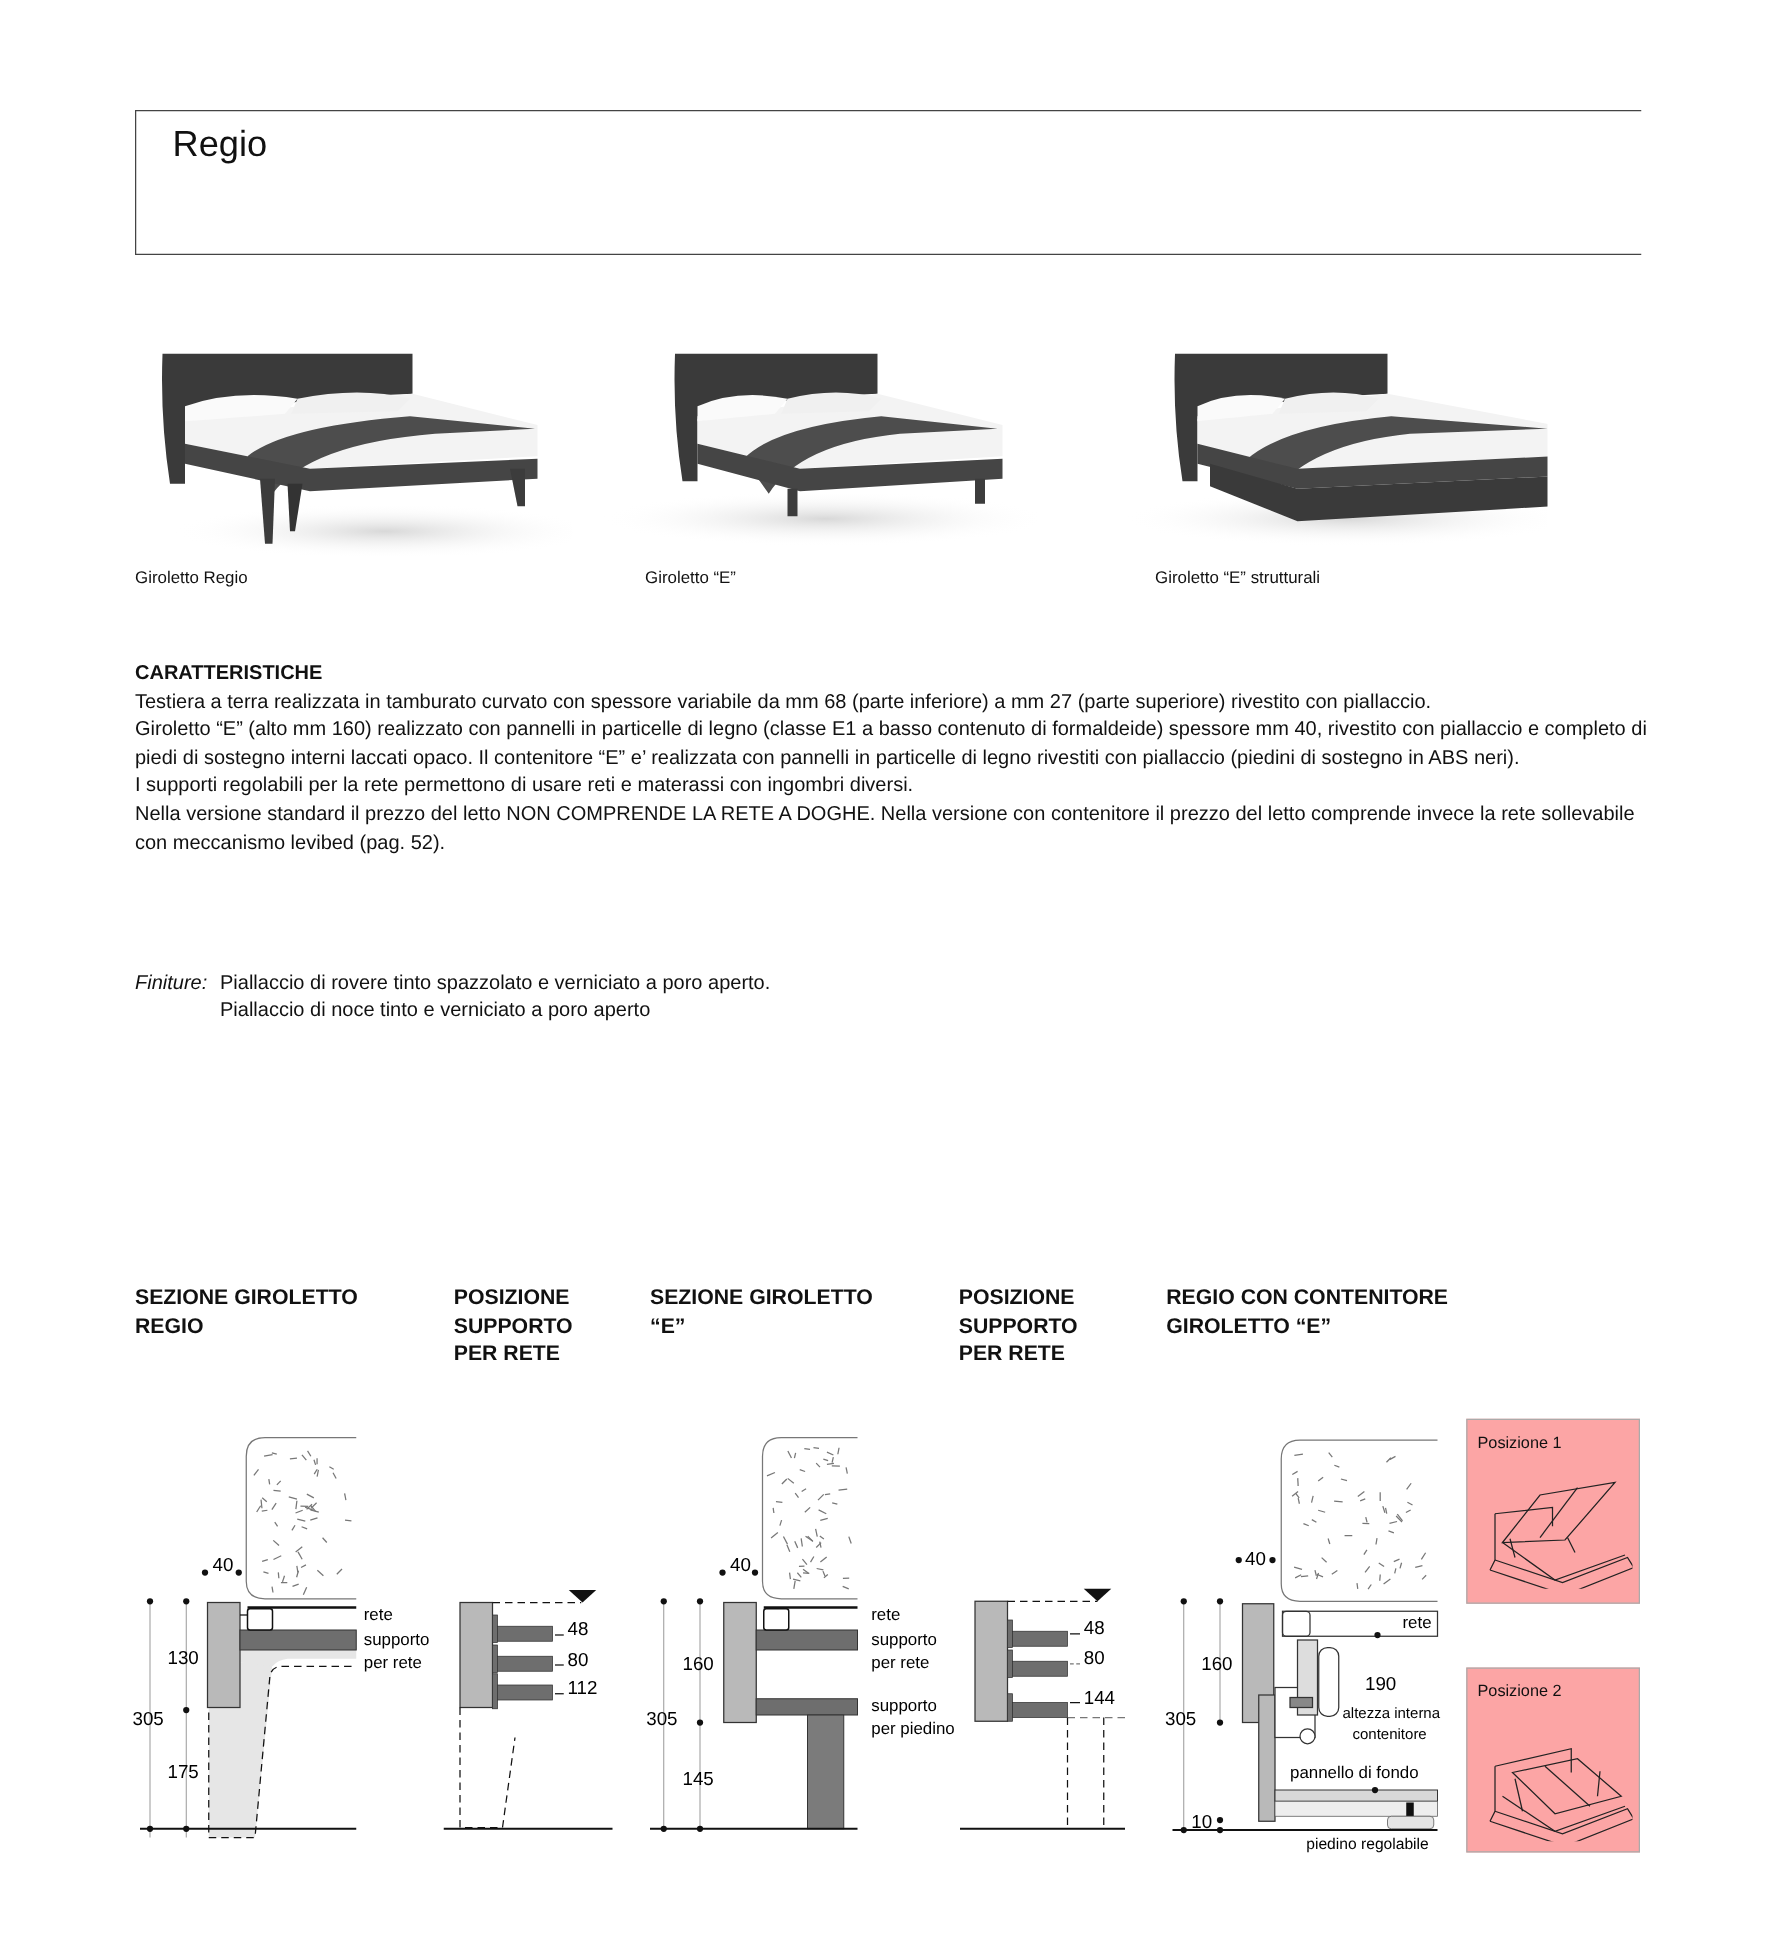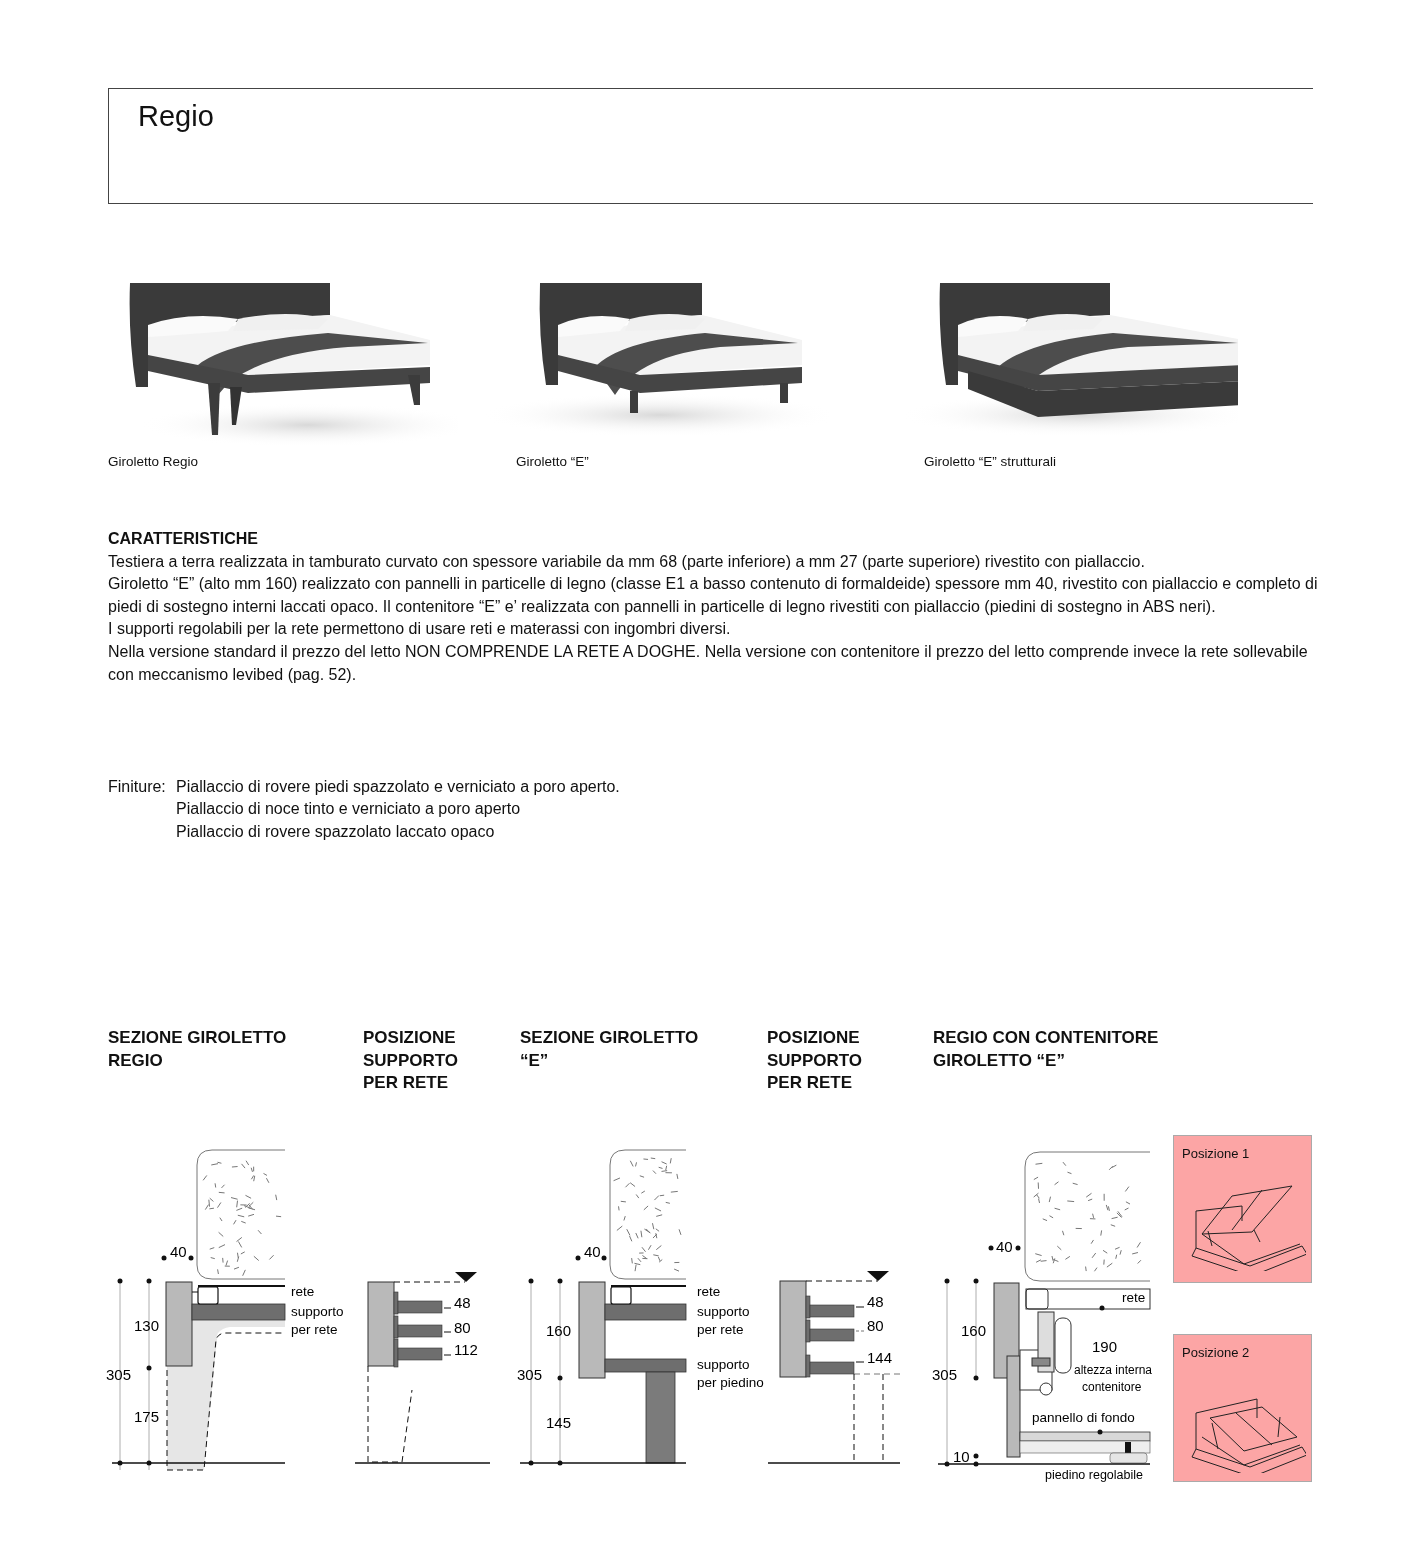--- a/index.html
+++ b/index.html
@@ -10,21 +10,21 @@
                 border-top: 1.5px solid #444; border-bottom: 1.5px solid #444; border-left: 1.5px solid #444; }
   .title { left: 138px; top: 100px; font-size: 29px; font-weight: normal; margin: 0; }
   .photo { top: 275px; width: 350px; height: 170px; }
   .caption { top: 454px; font-size: 13.5px; }
   .text-block { left: 108px; top: 528px; width: 1210px; font-size: 16px; line-height: 22.6px; }
   .text-block p { margin: 0; }
   .text-block .h { font-weight: bold; }
   .text-block .b { font-weight: normal; }
   .finish { left: 108px; top: 776px; font-size: 16px; line-height: 22.4px; }
   .finish .row { display: flex; }
-  .finish .lbl { width: 68px; }
+  .finish .lbl { width: 68px; font-style: italic; }
   .sec-title { top: 1027px; font-size: 17px; font-weight: bold; line-height: 22.5px; }
   .diagram { position: absolute; }
   .dim { font-size: 15px; }
   .lab { font-size: 13.5px; }
   .pos-box { position: absolute; border: 1px solid #aaa; background: #fca5a5; }
   .pos-box .pl { position: absolute; left: 8px; top: 10px; font-size: 13px; }
   .mat-pattern line { stroke: #777; stroke-width: 1; }
 </style>
 </head>
 <body>
@@ -82,29 +82,25 @@
   <p class="h">CARATTERISTICHE</p>
   <p>Testiera a terra realizzata in tamburato curvato con spessore variabile da mm 68 (parte inferiore) a mm 27 (parte superiore) rivestito con piallaccio.</p>
   <p>Giroletto “E” (alto mm 160) realizzato con pannelli in particelle di legno (classe E1 a basso contenuto di formaldeide) spessore mm 40, rivestito con piallaccio e completo di piedi di sostegno interni laccati opaco. Il contenitore “E” e’ realizzata con pannelli in particelle di legno rivestiti con piallaccio (piedini di sostegno in ABS neri).</p>
   <p>I supporti regolabili per la rete permettono di usare reti e materassi con ingombri diversi.</p>
   <p class="b">Nella versione standard il prezzo del letto NON COMPRENDE LA RETE A DOGHE. Nella versione con contenitore il prezzo del letto comprende invece la rete sollevabile con meccanismo levibed (pag. 52).</p>
 </div>
 
 <div class="abs finish">
   <div class="row">
       <span class="lbl">Finiture:</span>
-      <span>Piallaccio di rovere piedi spazzolato e verniciato a poro aperto.</span>
+      <span>Piallaccio di rovere tinto spazzolato e verniciato a poro aperto.</span>
     </div>
   <div class="row">
       <span class="lbl"></span>
       <span>Piallaccio di noce tinto e verniciato a poro aperto</span>
-    </div>
-  <div class="row">
-      <span class="lbl"></span>
-      <span>Piallaccio di rovere spazzolato laccato opaco</span>
     </div>
 </div>
 
 <div class="abs sec-title" style="left:108px">
   <div>SEZIONE GIROLETTO</div>
   <div>REGIO</div>
 </div>
 <div class="abs sec-title" style="left:363px">
   <div>POSIZIONE</div>
   <div>SUPPORTO</div>

